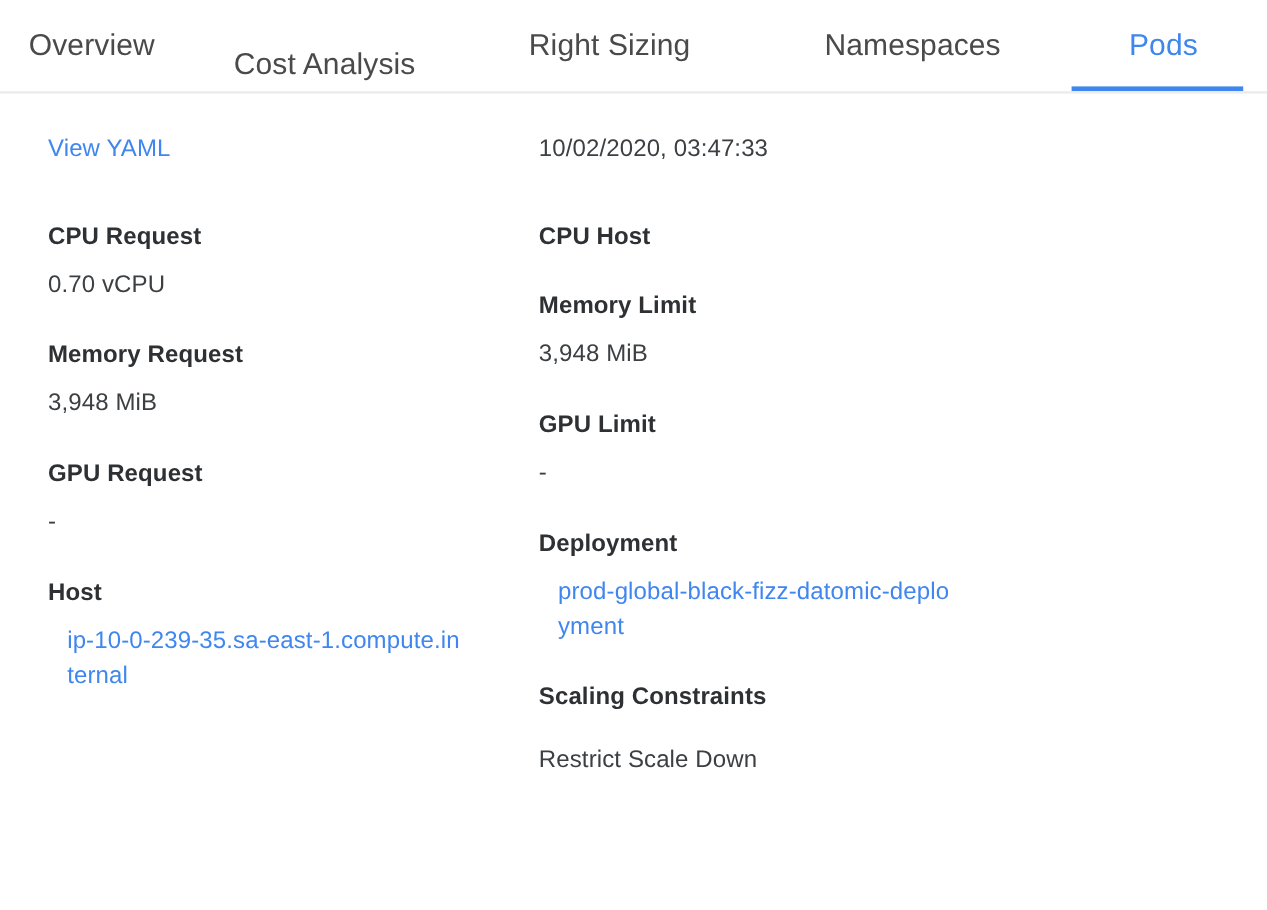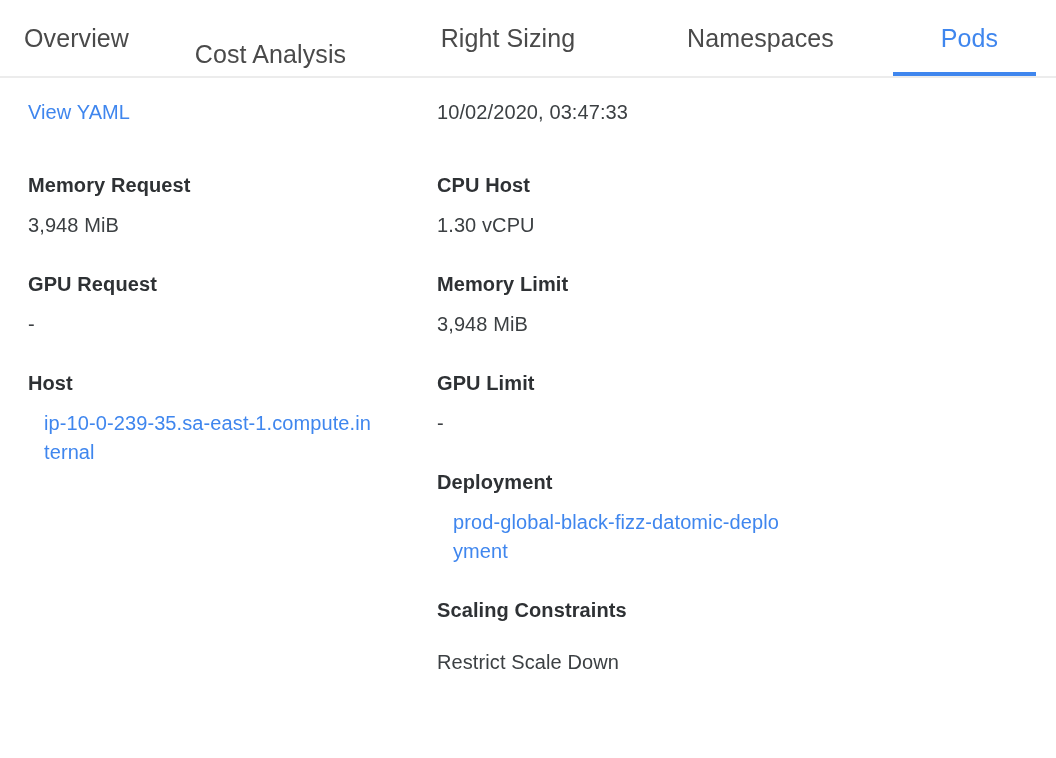--- a/index.html
+++ b/index.html
@@ -68,21 +68,21 @@
     right: 10px;
     bottom: 0;
     height: 4px;
     background: #3f86ee;
     border-radius: 0;
   }
 
   
   .panel {
     position: relative;
-    padding: 0;
+    padding: 12px;
   }
   .columns {
     display: flex;
     align-items: flex-start;
   }
   .col-left {
     width: 437px;
     padding-left: 28px;
     box-sizing: border-box;
   }
@@ -186,20 +186,24 @@
 
 <div class="panel">
   <div class="panel-body">
     <div class="columns">
 
       <div class="col-left">
         <div class="top-field">
           <span class="link-standalone">View YAML</span>
         </div>
 
+        <div class="field">
+          <div class="field-label">CPU Request</div>
+          <div class="field-value">0.70 vCPU</div>
+        </div>
 
         <div class="field">
           <div class="field-label">Memory Request</div>
           <div class="field-value">3,948 MiB</div>
         </div>
 
         <div class="field">
           <div class="field-label">GPU Request</div>
           <div class="field-value">-</div>
         </div>
@@ -210,21 +214,20 @@
         </div>
       </div>
 
       <div class="col-right">
         <div class="top-field">
           <span class="timestamp">10/02/2020, 03:47:33</span>
         </div>
 
         <div class="field">
           <div class="field-label">CPU Host</div>
-          <div class="field-value">1.30 vCPU</div>
         </div>
 
         <div class="field">
           <div class="field-label">Memory Limit</div>
           <div class="field-value">3,948 MiB</div>
         </div>
 
         <div class="field">
           <div class="field-label">GPU Limit</div>
           <div class="field-value">-</div>

